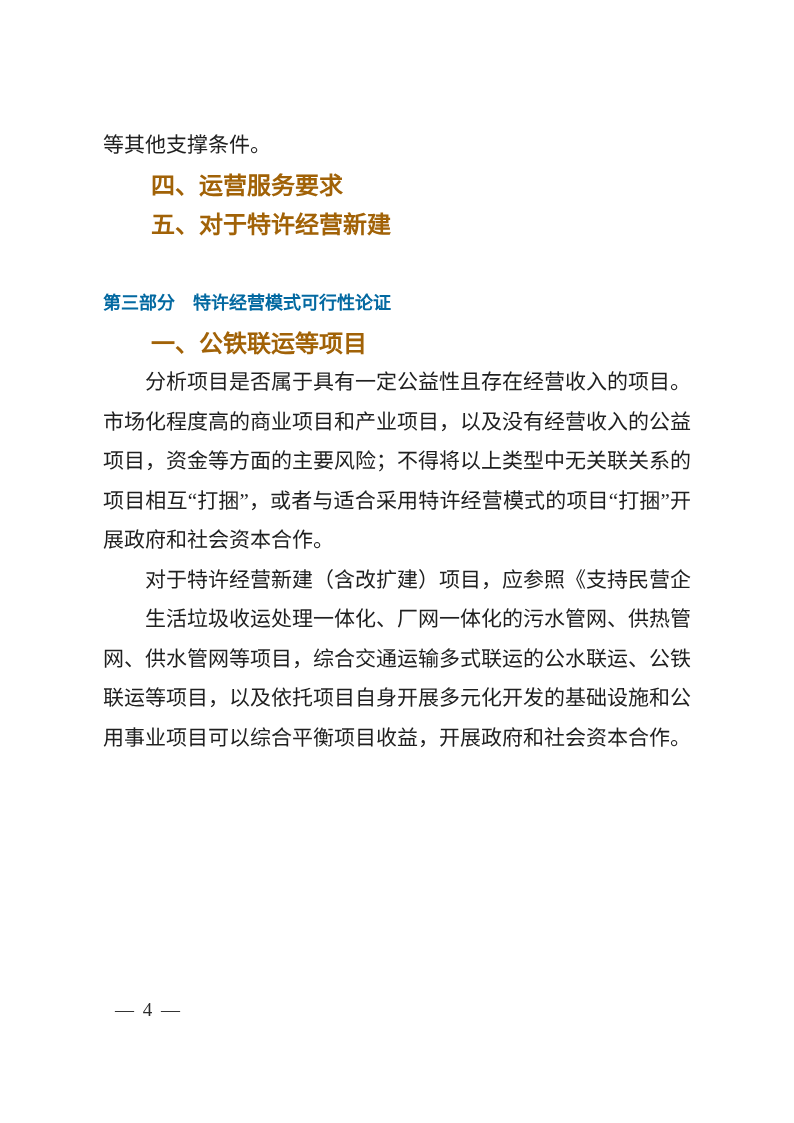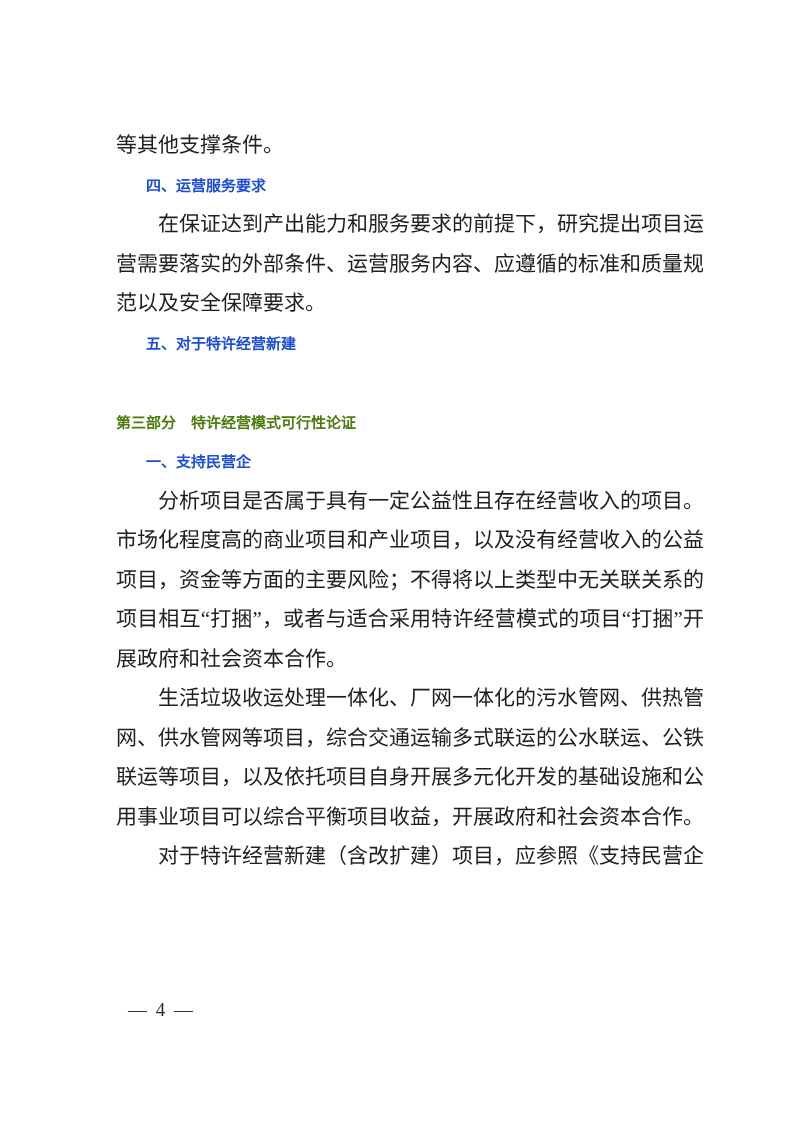--- a/index.html
+++ b/index.html
@@ -1,15 +1,15 @@
 <!DOCTYPE html>
 <html lang="zh-CN"><head>
 <meta charset="utf-8">
 <style>
-  * { box-sizing: border-box; margin-left: 13px; }
+  * { box-sizing: border-box; }
   html, body {
     margin: 0;
     padding: 0;
     background: #ffffff;
   }
   .page {
     position: relative;
     width: 794px;
     height: 1123px;
     margin: 0 auto;
@@ -30,58 +30,57 @@
   }
   .content p {
     margin: 0;
     text-indent: 2em;
   }
   .content p.continuation {
     text-indent: 0;
   }
   .content h3 {
     margin: 0;
-    font-size: 15px;
+    font-size: 24px;
     line-height: 39.5px;
     font-weight: bold;
     text-indent: 2em;
     text-align: left;
     font-family: "Liberation Sans", "DejaVu Sans", sans-serif;
-    color: #1d4ed8;
+    color: #a16207;
   }
   .content h2.part-heading {
     margin: 39.5px 0 0 0;
-    font-size: 15px;
+    font-size: 18px;
     line-height: 39.5px;
     font-weight: bold;
     text-indent: 0;
     text-align: center;
     font-family: "Liberation Sans", "DejaVu Sans", sans-serif;
-    color: #4d7c0f;
+    color: #0369a1;
   }
   .footer-page-number {
     position: absolute;
     left: 115px;
     top: 997px;
     font-size: 19px;
     line-height: 26px;
     letter-spacing: 2px;
     color: #2a2a2a;
     font-family: "Liberation Serif", "DejaVu Serif", serif;
   }
 </style>
 </head>
 <body>
 
 <div class="page">
   <div class="content">
     <p class="continuation">等其他支撑条件。</p>
     <h3>四、运营服务要求</h3>
-    <p>在保证达到产出能力和服务要求的前提下，研究提出项目运营需要落实的外部条件、运营服务内容、应遵循的标准和质量规范以及安全保障要求。</p>
     <h3>五、对于特许经营新建</h3>
     <h2 class="part-heading">第三部分　特许经营模式可行性论证</h2>
-    <h3>一、支持民营企</h3>
+    <h3>一、公铁联运等项目</h3>
     <p>分析项目是否属于具有一定公益性且存在经营收入的项目。市场化程度高的商业项目和产业项目，以及没有经营收入的公益项目，资金等方面的主要风险；不得将以上类型中无关联关系的项目相互“打捆”，或者与适合采用特许经营模式的项目“打捆”开展政府和社会资本合作。</p>
+    <p>对于特许经营新建（含改扩建）项目，应参照《支持民营企</p>
     <p>生活垃圾收运处理一体化、厂网一体化的污水管网、供热管网、供水管网等项目，综合交通运输多式联运的公水联运、公铁联运等项目，以及依托项目自身开展多元化开发的基础设施和公用事业项目可以综合平衡项目收益，开展政府和社会资本合作。</p>
-    <p>对于特许经营新建（含改扩建）项目，应参照《支持民营企</p>
   </div>
   <div class="footer-page-number">— 4 —</div>
 </div>
 
 </body></html>

